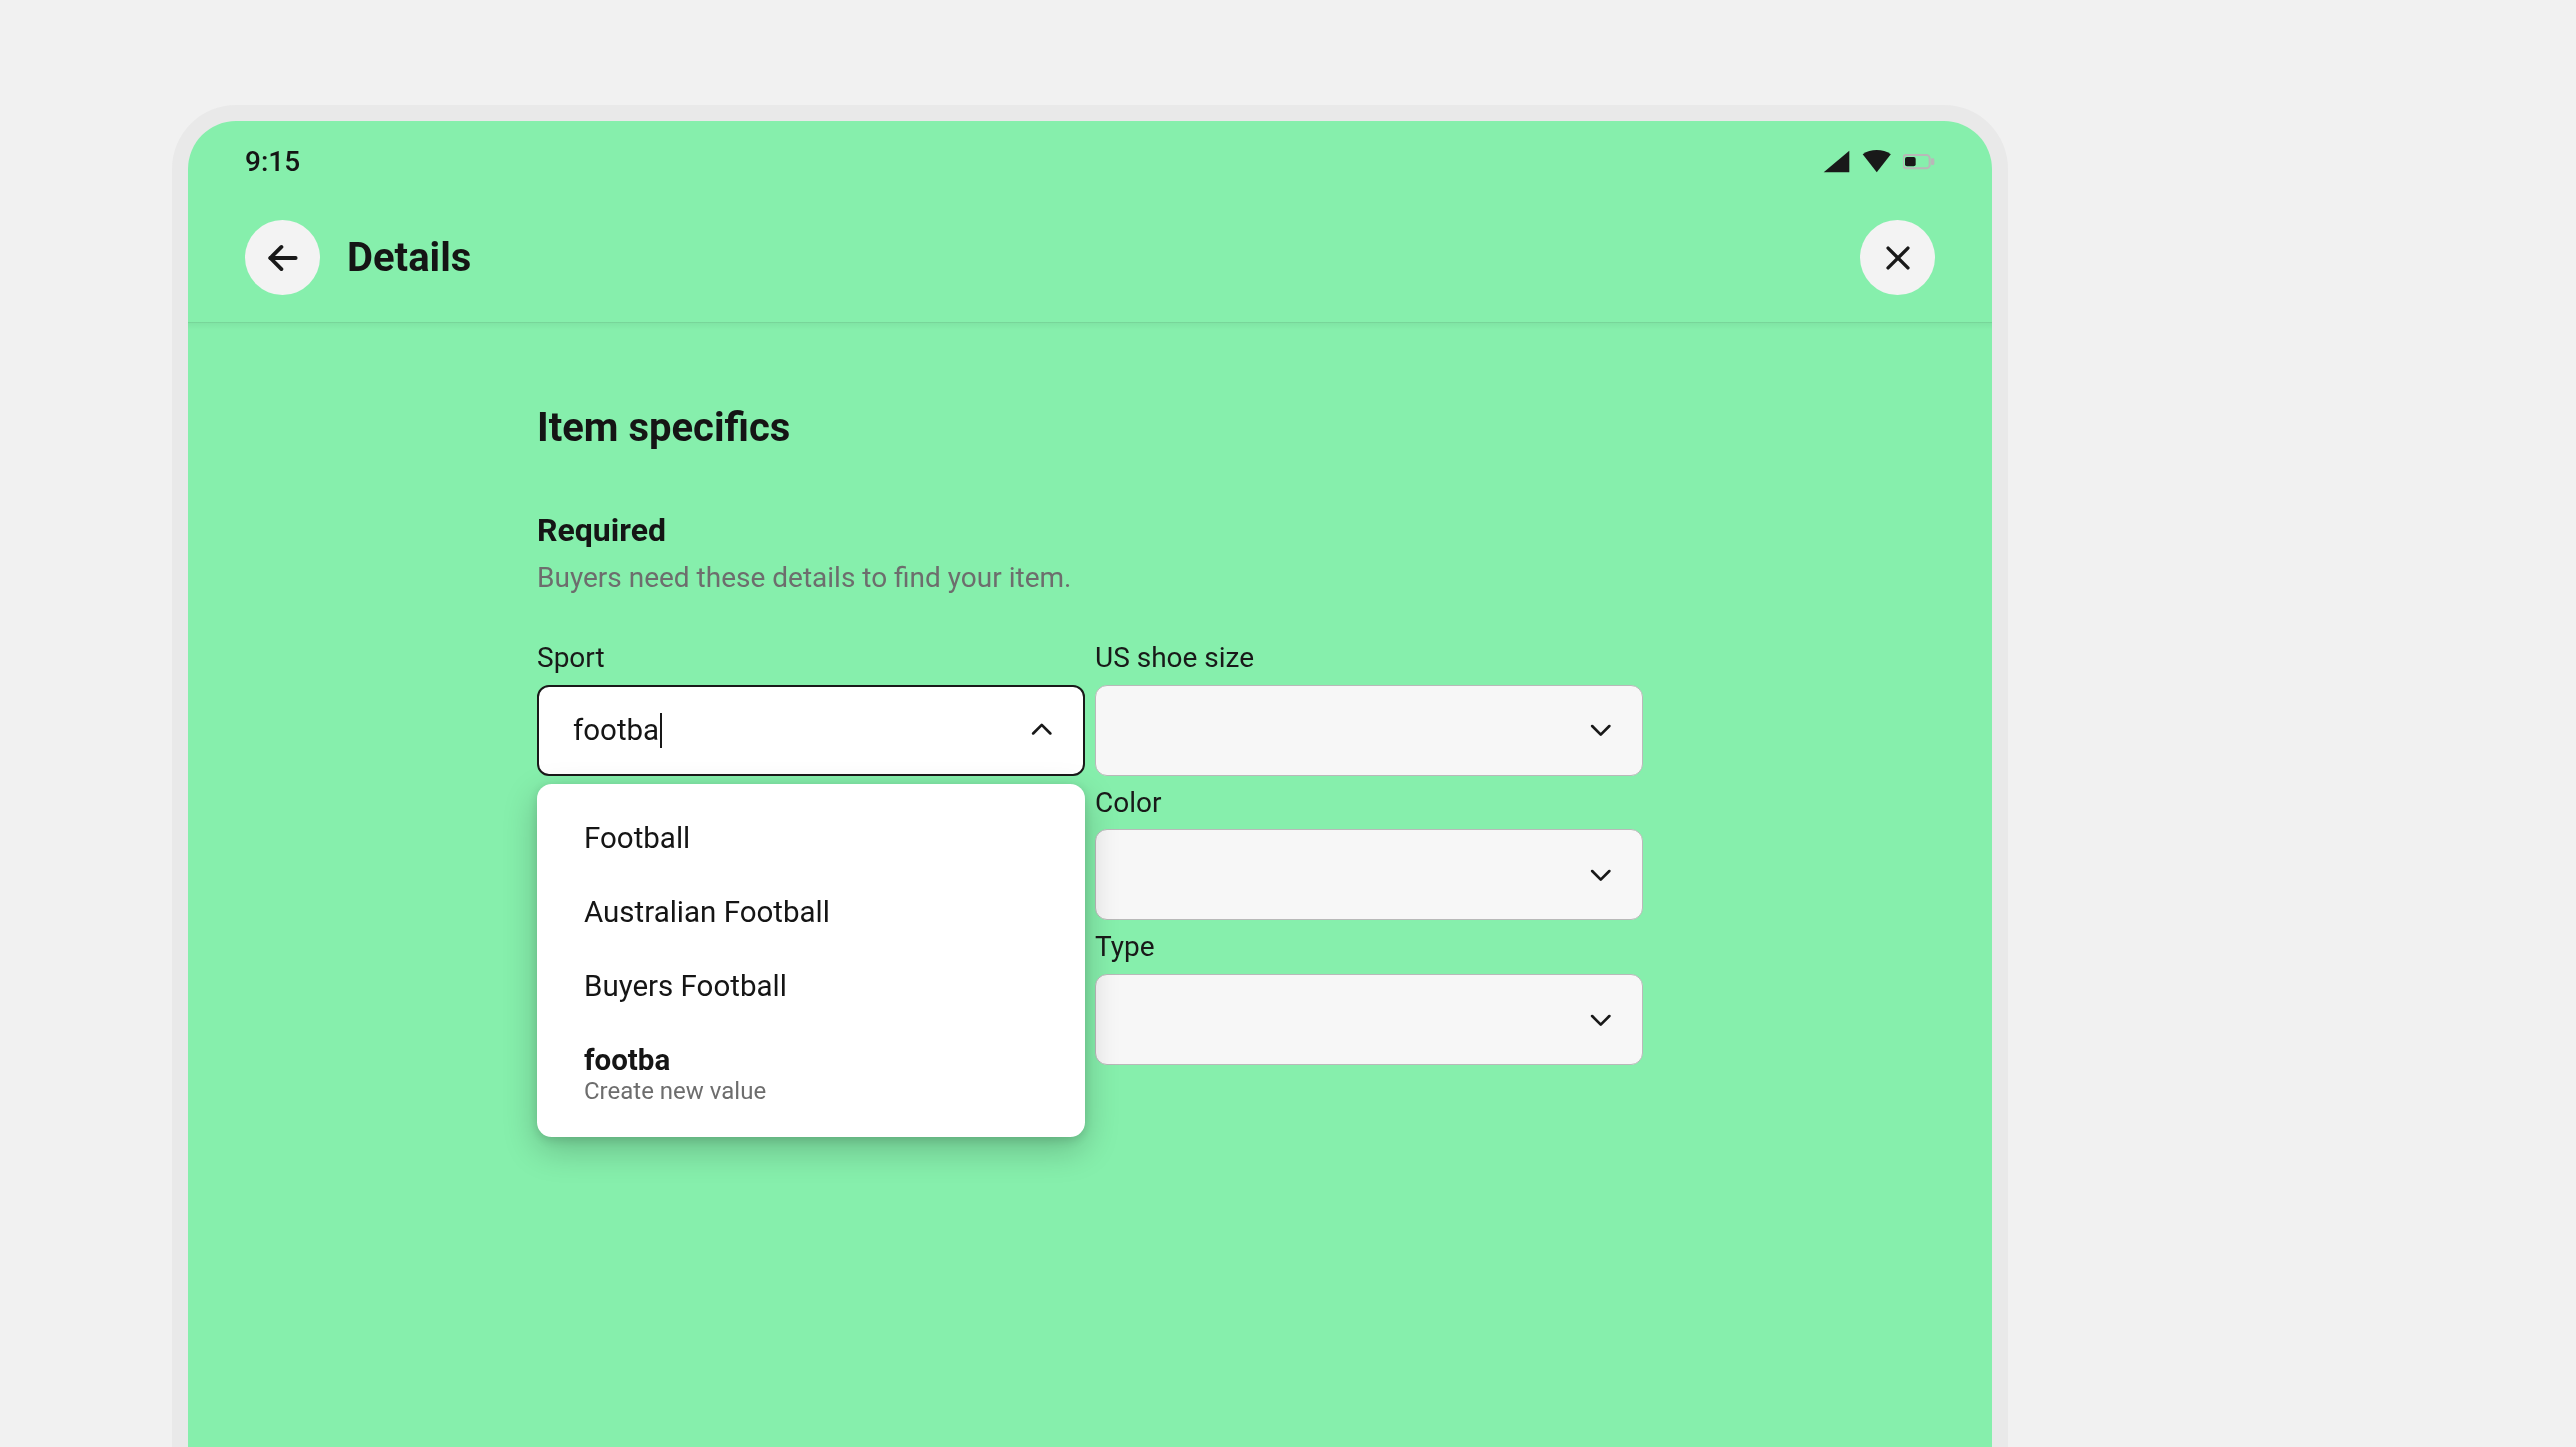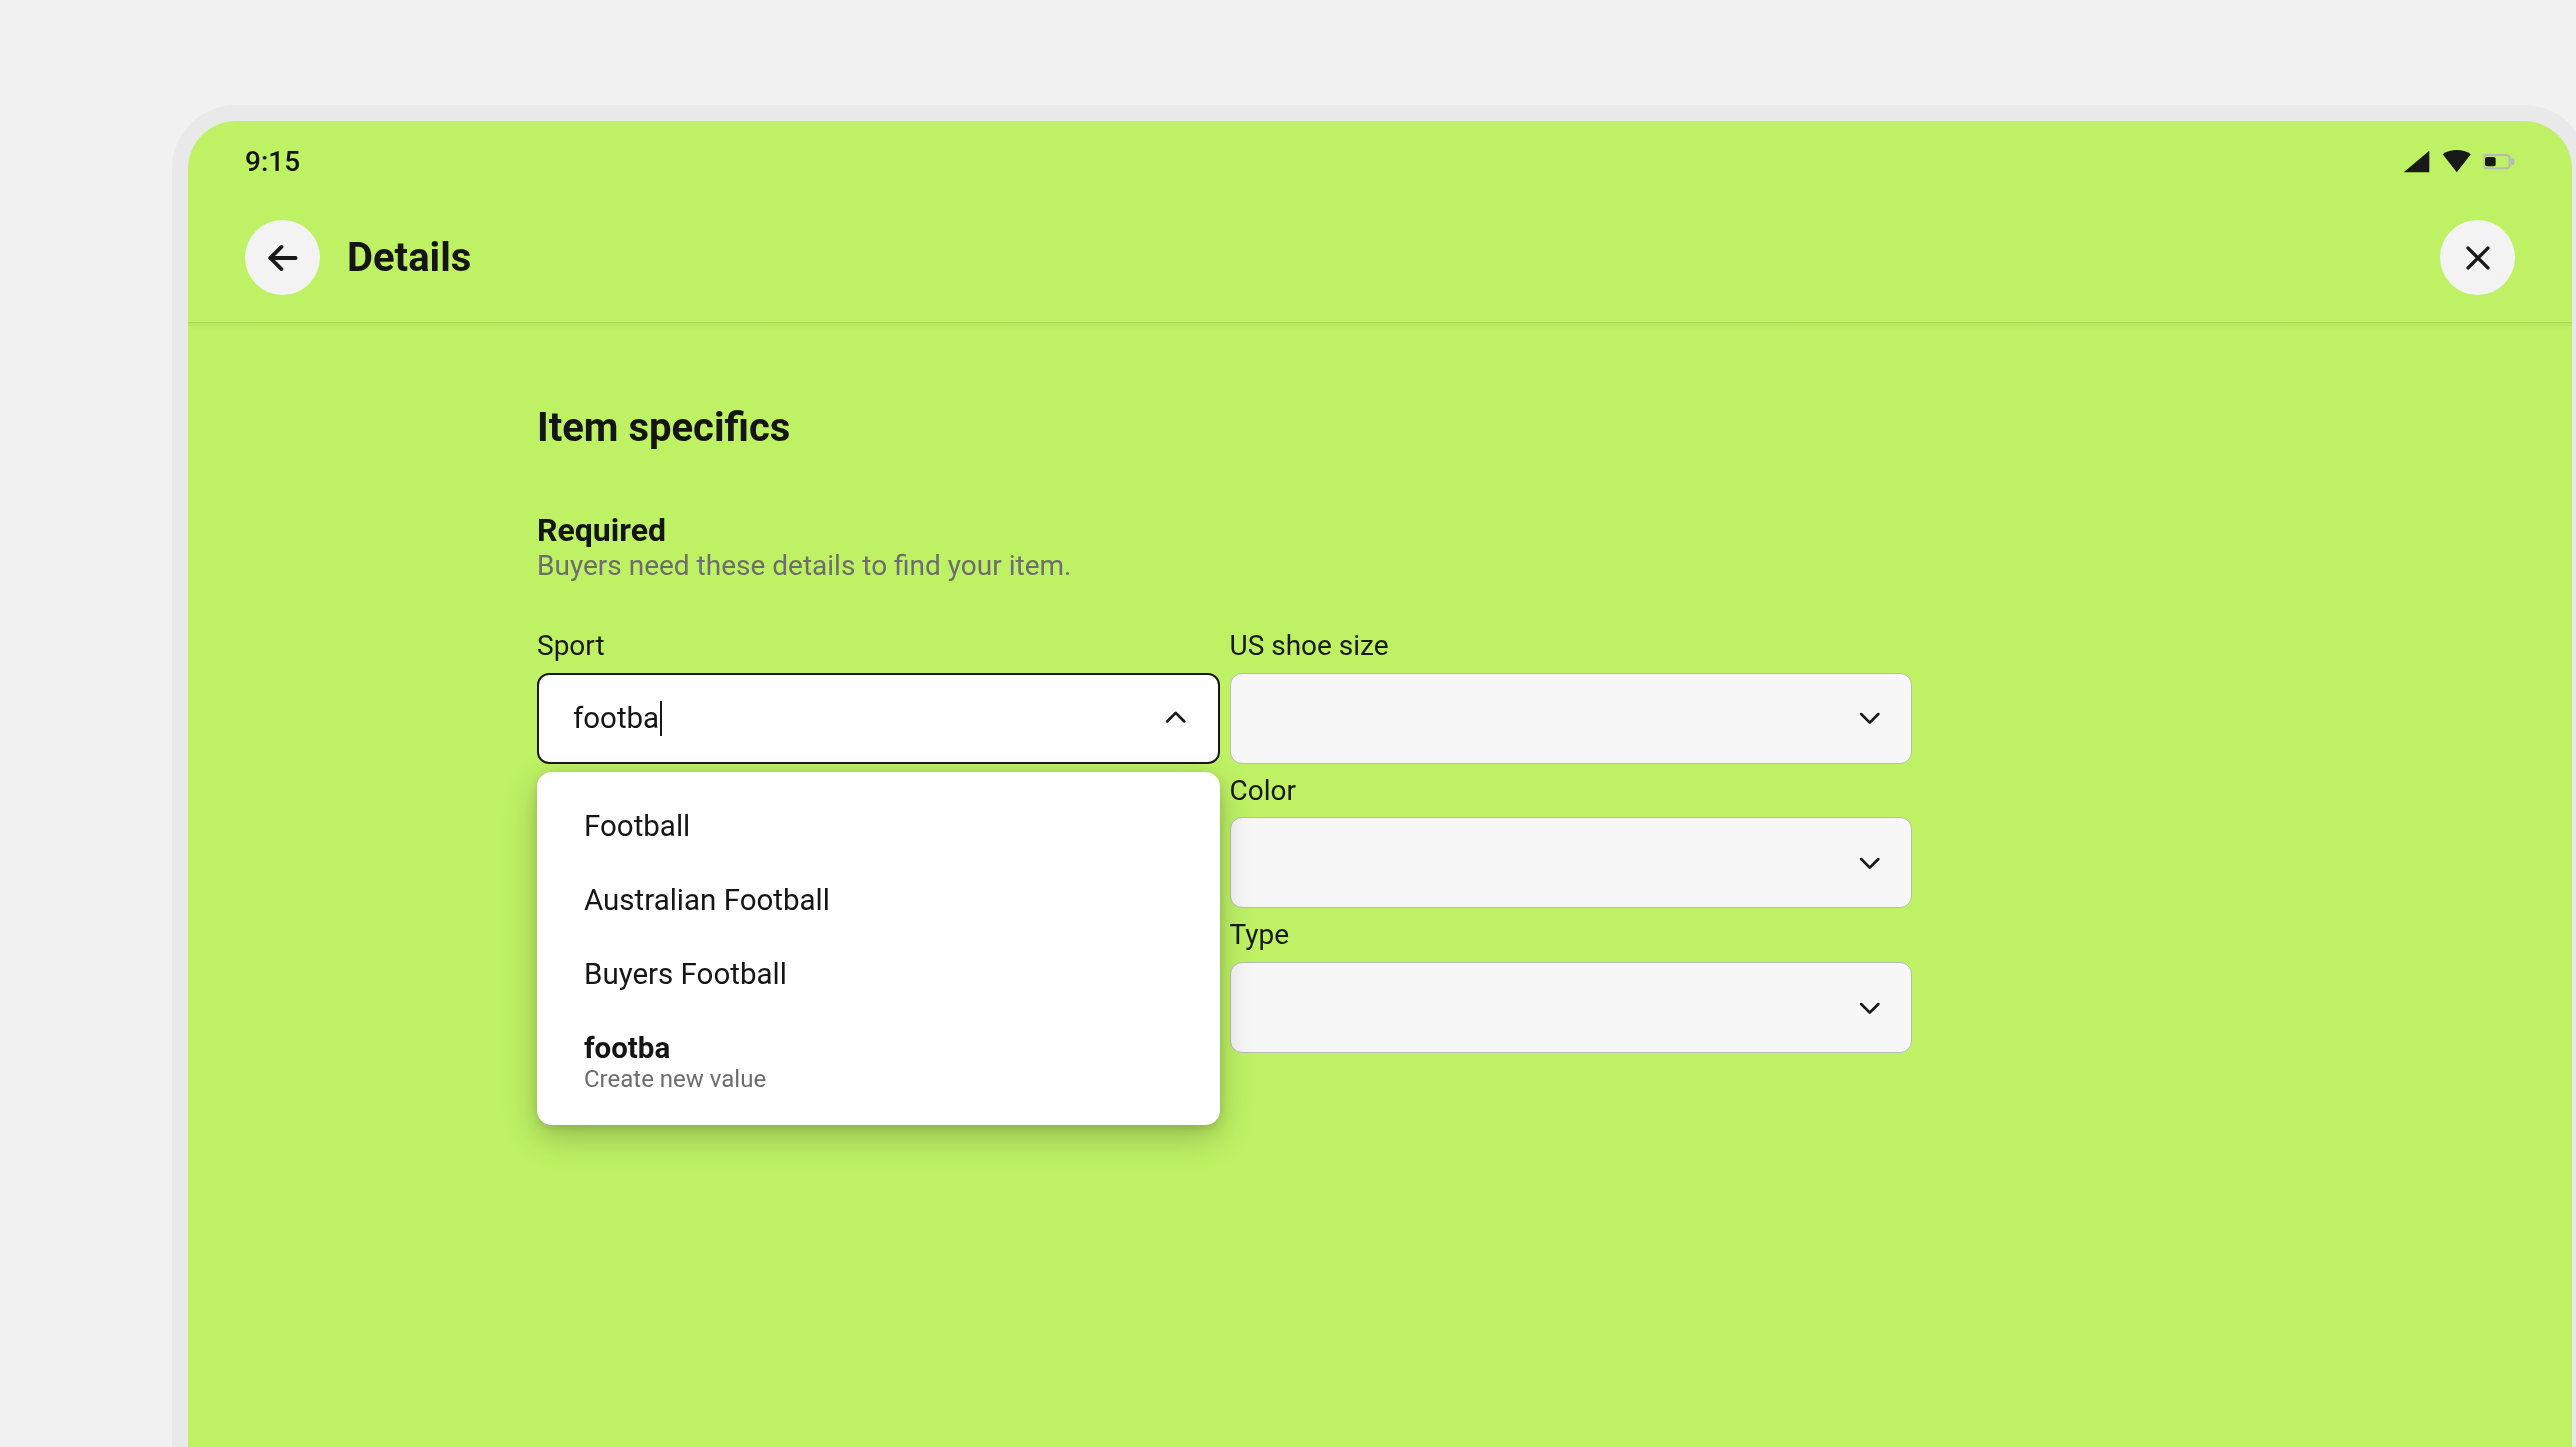--- a/index.html
+++ b/index.html
@@ -16,23 +16,23 @@
   .stage {
     width: 2576px;
     height: 1448px;
     position: relative;
     background: #f1f1f1;
   }
   .device {
     position: absolute;
     left: 188px;
     top: 121px;
-    width: 2384px;
+    width: 1804px;
     height: 1327px; 
-    background: #bef264;
+    background: #86efac;
     border-radius: 48px 48px 0 0;
     box-shadow: 0 0 0 16px #e9e9e9;
     overflow: hidden;
   }
 
   
   .statusbar {
     display: flex;
     align-items: center;
     justify-content: space-between;
@@ -68,21 +68,21 @@
     display: flex; align-items: center; justify-content: center;
     cursor: pointer;
   }
   .header-title { font-size: 40px; font-weight: 700; }
 
   
   .content {
     padding: 81px 349px 0 349px;
   }
   .section-title { font-size: 40px; font-weight: 700; margin-bottom: 60px; }
-  .subhead { font-size: 32px; font-weight: 700; margin-bottom: 0; }
+  .subhead { font-size: 32px; font-weight: 700; margin-bottom: 12px; }
   .hint { font-size: 28px; color: #6d6d6d; margin-bottom: 47px; }
 
   .grid {
     display: grid;
     grid-template-columns: 1fr 1fr;
     column-gap: 38px;
     row-gap: 44px;
     max-width: 1375px;
     gap: 10px;
   }

